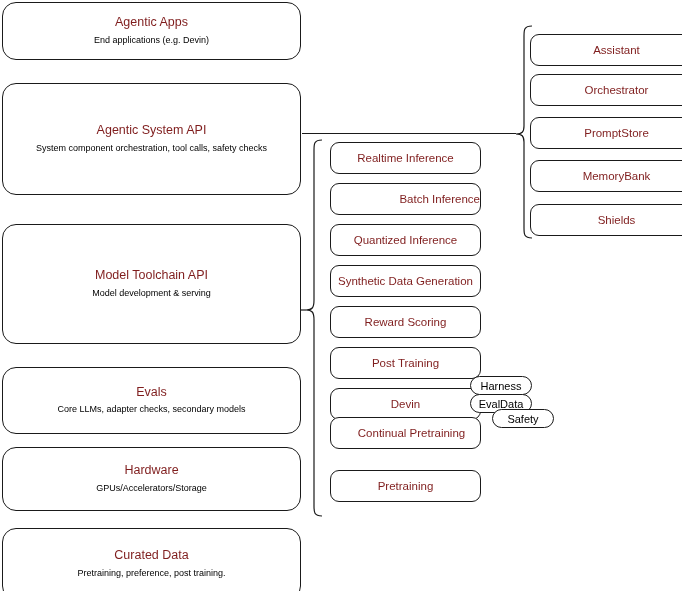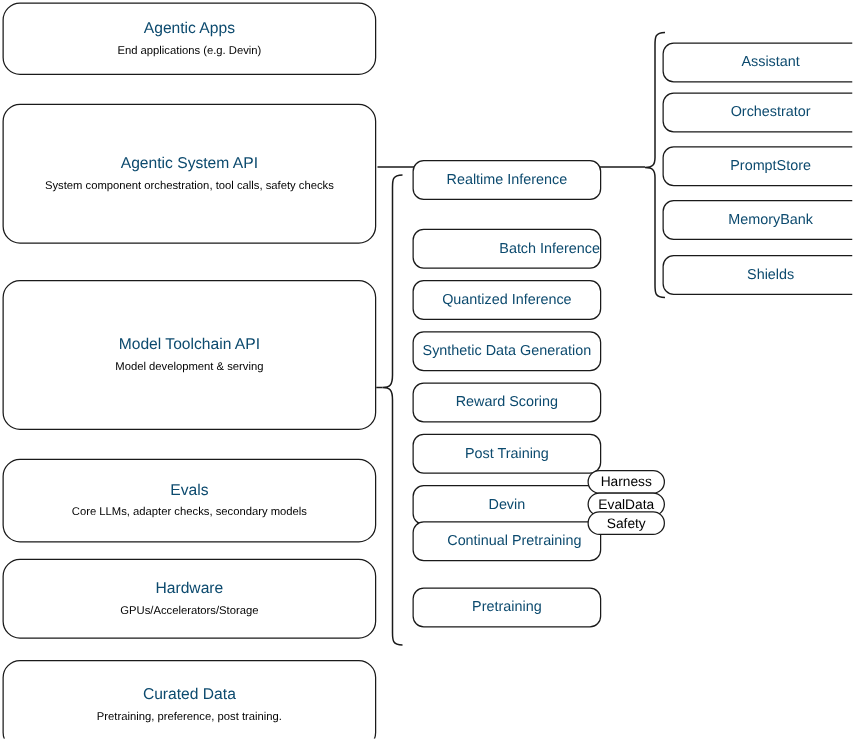--- a/index.html
+++ b/index.html
@@ -29,21 +29,21 @@
     display: flex;
     flex-direction: column;
     align-items: center;
     justify-content: center;
     text-align: center;
     color: #000000;
   }
   .node .title {
     font-size: 12.5px;
     line-height: 1.25;
-    color: #0c4a6e;
+    color: #7f1d1d;
   }
   .node .subtitle {
     font-size: 9px;
     line-height: 1.3;
     margin-top: 4px;
     color: #000000;
   }
 
   
   .layer {
@@ -151,21 +151,21 @@
   <svg class="connector" style="left:512px; top:22px; width:24px; height:222px;" viewBox="0 0 24 222">
     <path d="M 20 4
              C 12 4, 12 8, 12 14
              L 12 104
              C 12 110, 10 112, 4 112
              C 10 112, 12 114, 12 120
              L 12 206
              C 12 212, 12 216, 20 216"></path>
   </svg>
 
-  <div class="node cap" style="top:128px;">
+  <div class="node cap" style="top:142px;">
     <div class="title">Realtime Inference</div>
   </div>
   <div class="node cap" style="top:183px;align-items:flex-end;">
     <div class="title">Batch Inference</div>
   </div>
   <div class="node cap" style="top:224px;">
     <div class="title">Quantized Inference</div>
   </div>
   <div class="node cap" style="top:265px;">
     <div class="title">Synthetic Data Generation</div>
@@ -185,21 +185,21 @@
   <div class="node cap" style="top:470px;">
     <div class="title">Pretraining</div>
   </div>
 
   <div class="pill" style="left:470px; top:376px; width:62px; height:19px;">
     <span>Harness</span>
   </div>
   <div class="pill" style="left:470px; top:394px; width:62px; height:19px;">
     <span>EvalData</span>
   </div>
-  <div class="pill" style="left:470px; top:409px; width:62px; height:19px;">
+  <div class="pill" style="left:492px; top:409px; width:62px; height:19px;">
     <span>Safety</span>
   </div>
 
   <div class="node api" style="top:34px;">
     <div class="title">Assistant</div>
   </div>
   <div class="node api" style="top:74px;">
     <div class="title">Orchestrator</div>
   </div>
   <div class="node api" style="top:117px;">

